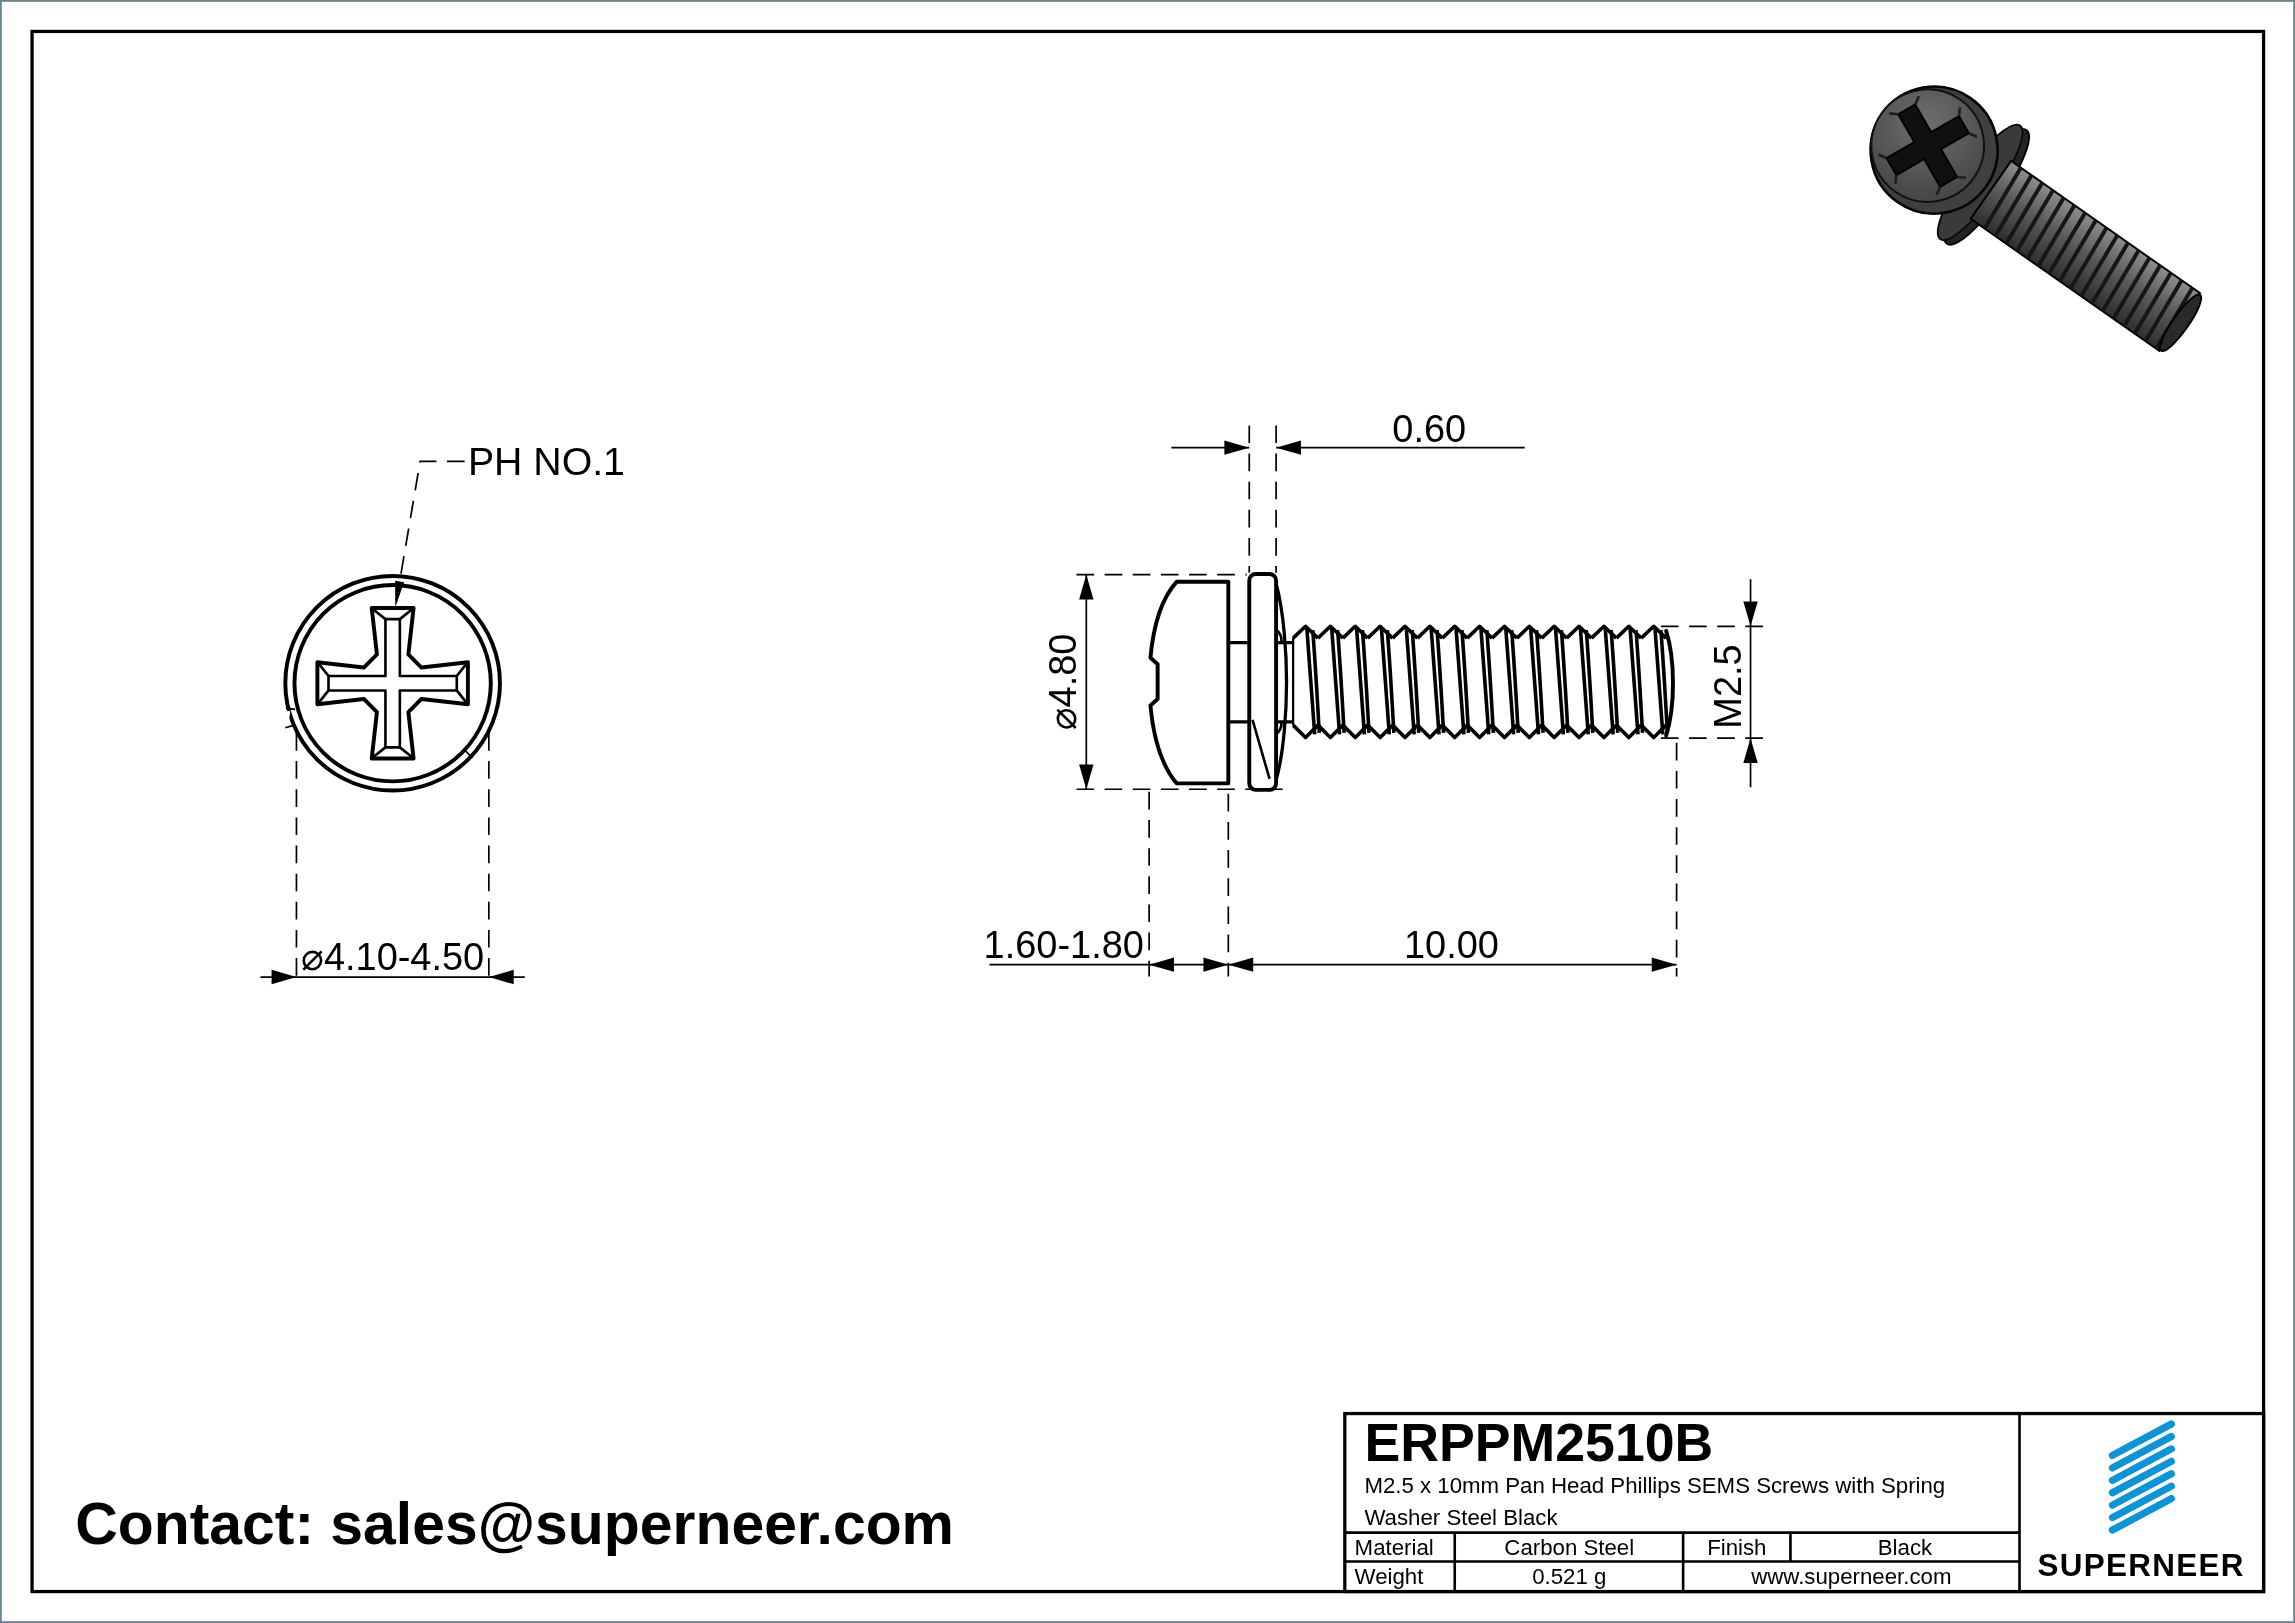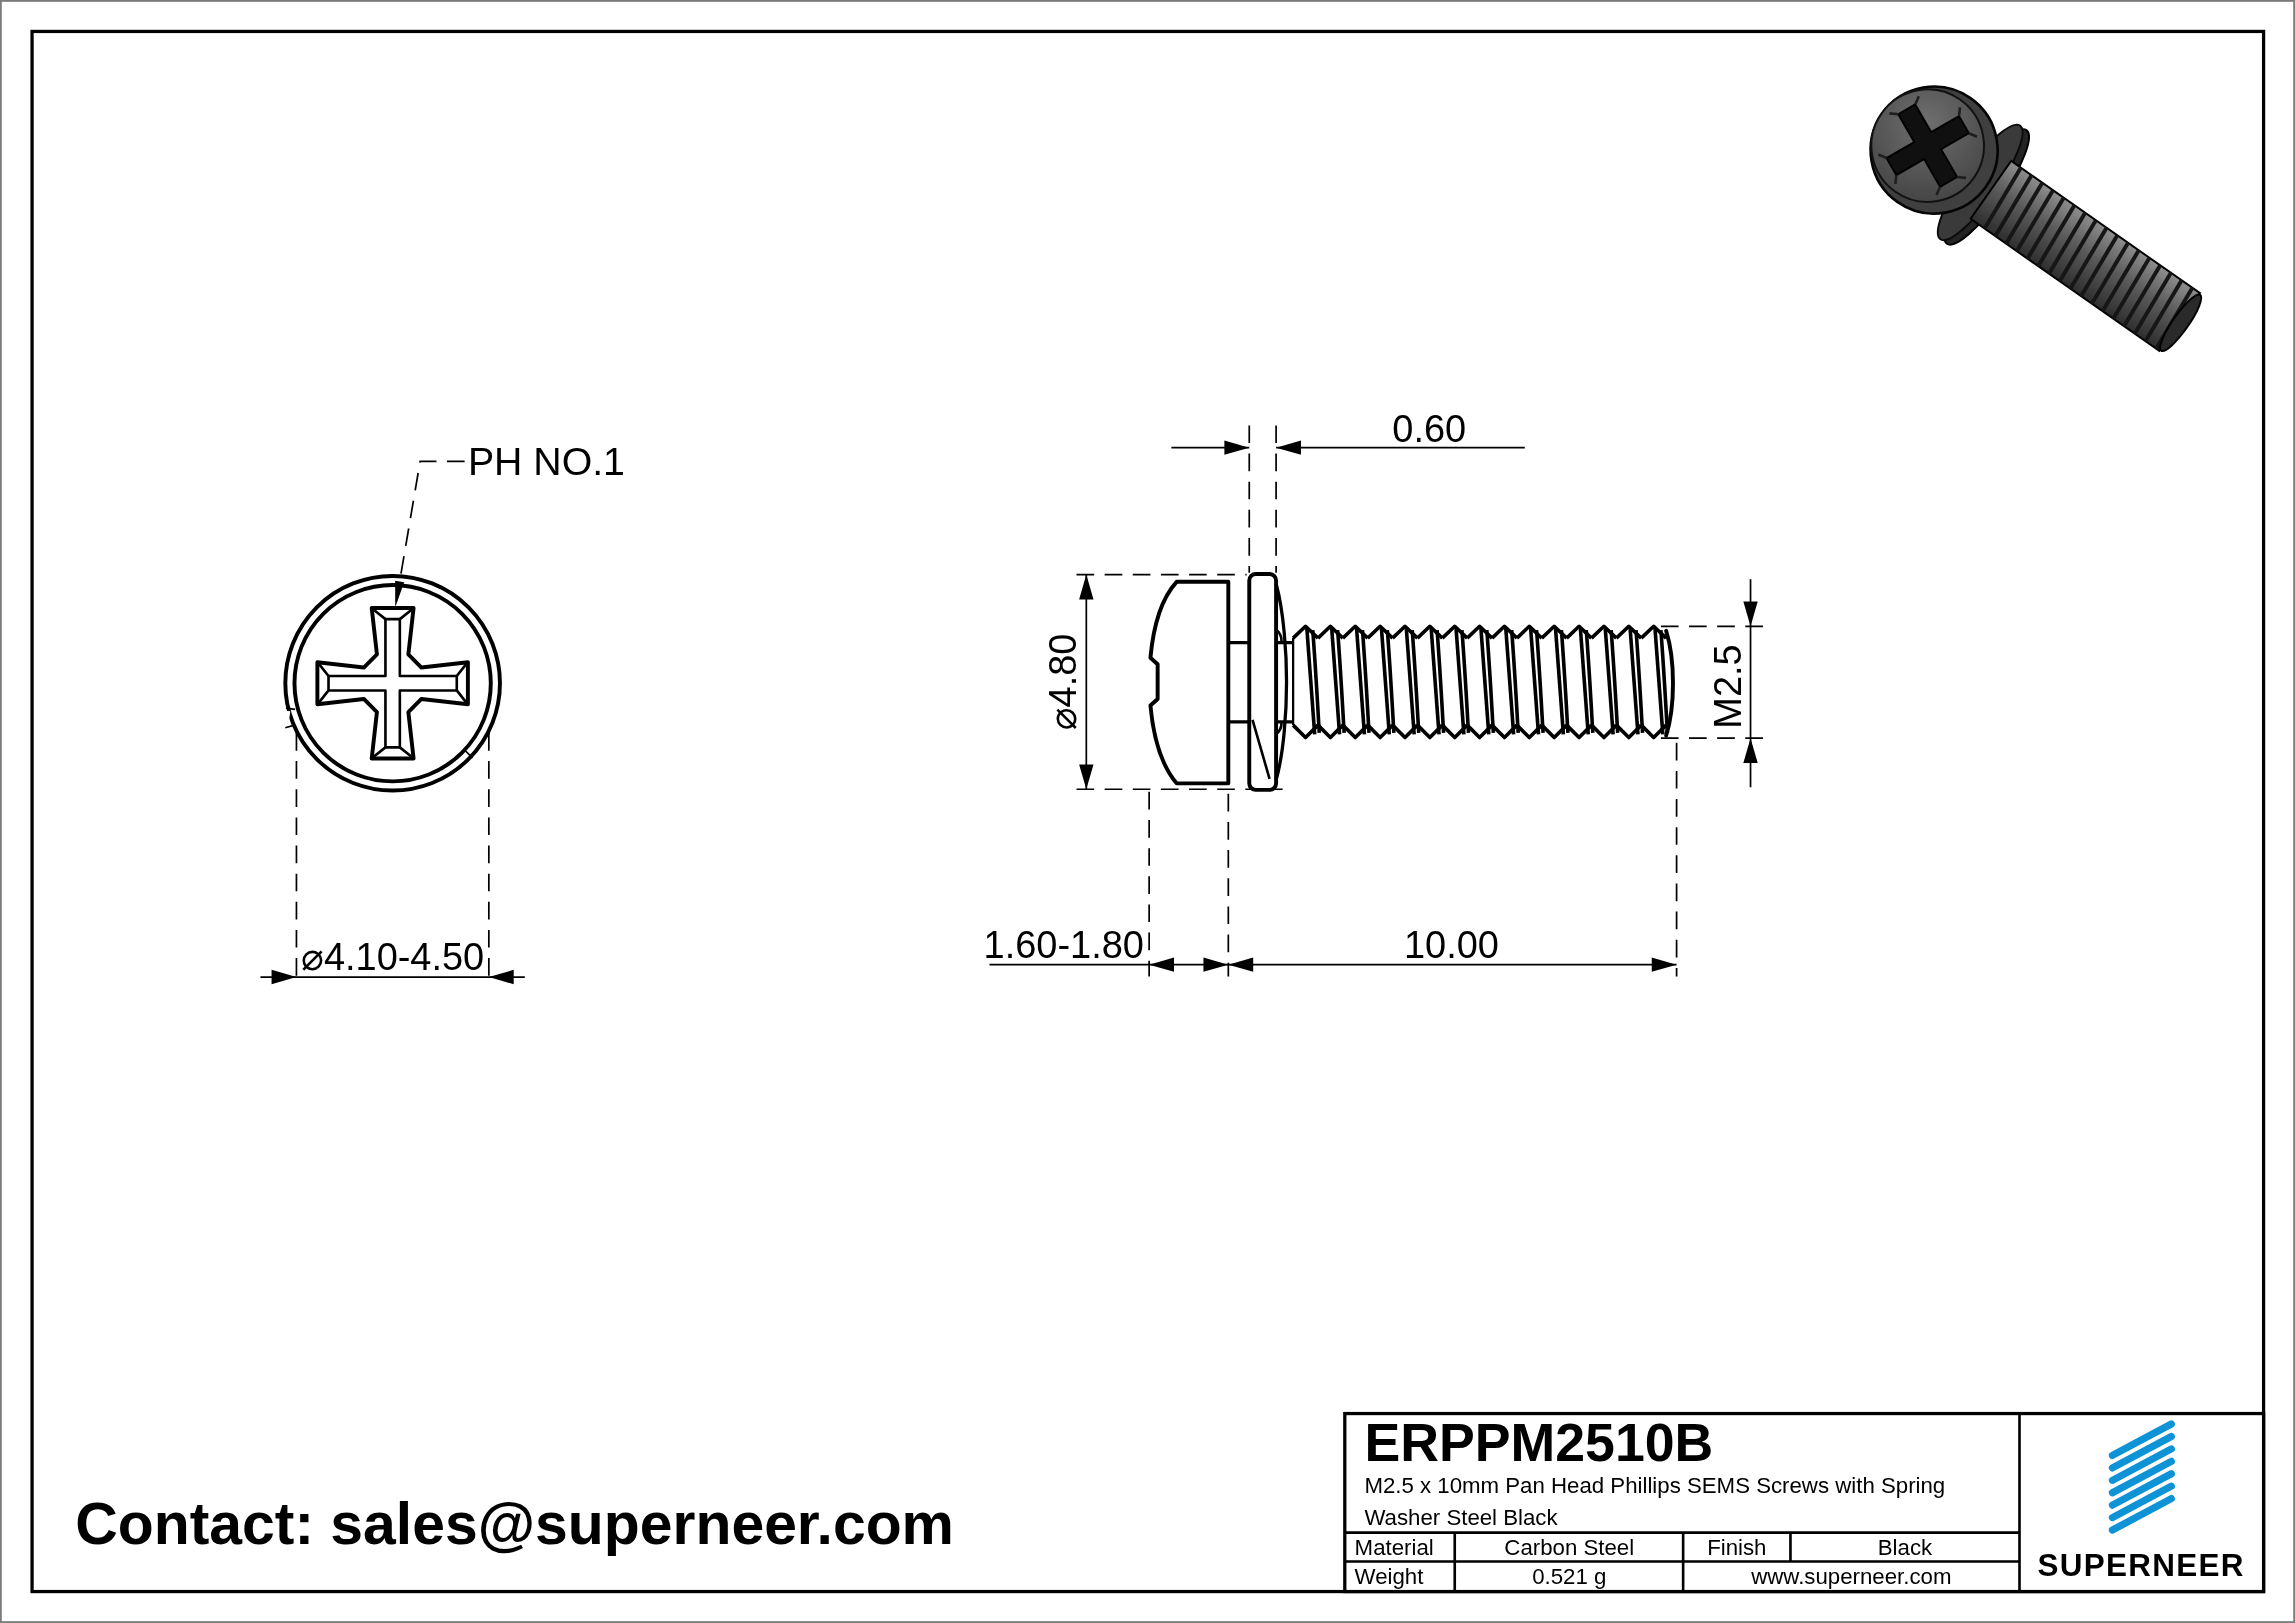--- a/index.html
+++ b/index.html
@@ -1,17 +1,17 @@
 <!DOCTYPE html>
 <html style="font-size:10.5px"><head>
 <meta charset="utf-8">
 <style>
   html,body{margin:0;padding:0;background:#ffffff;}
   body{font-family:"Liberation Sans", sans-serif;}
-  .page{position:relative;width:2295px;height:1623px;background:#737373;overflow:hidden;}
+  .page{position:relative;width:2295px;height:1623px;background:#0ea5e9;overflow:hidden;}
   svg{display:block;}
   text{fill:#000000;font-family:"Liberation Sans","DejaVu Sans",sans-serif;}
   .dimtxt{font-size:58px;}
   .thin{stroke:#000;stroke-width:2.6;fill:none;}
   .dash{stroke:#000;stroke-width:2.6;fill:none;stroke-dasharray:27 16;}
   .thick{stroke:#000;stroke-width:6;fill:none;stroke-linejoin:round;stroke-linecap:round;}
   .thick-f{stroke:#000;stroke-width:6;fill:#ffffff;stroke-linejoin:round;}
   .arrow{fill:#000;stroke:none;}
 </style>
 </head>

